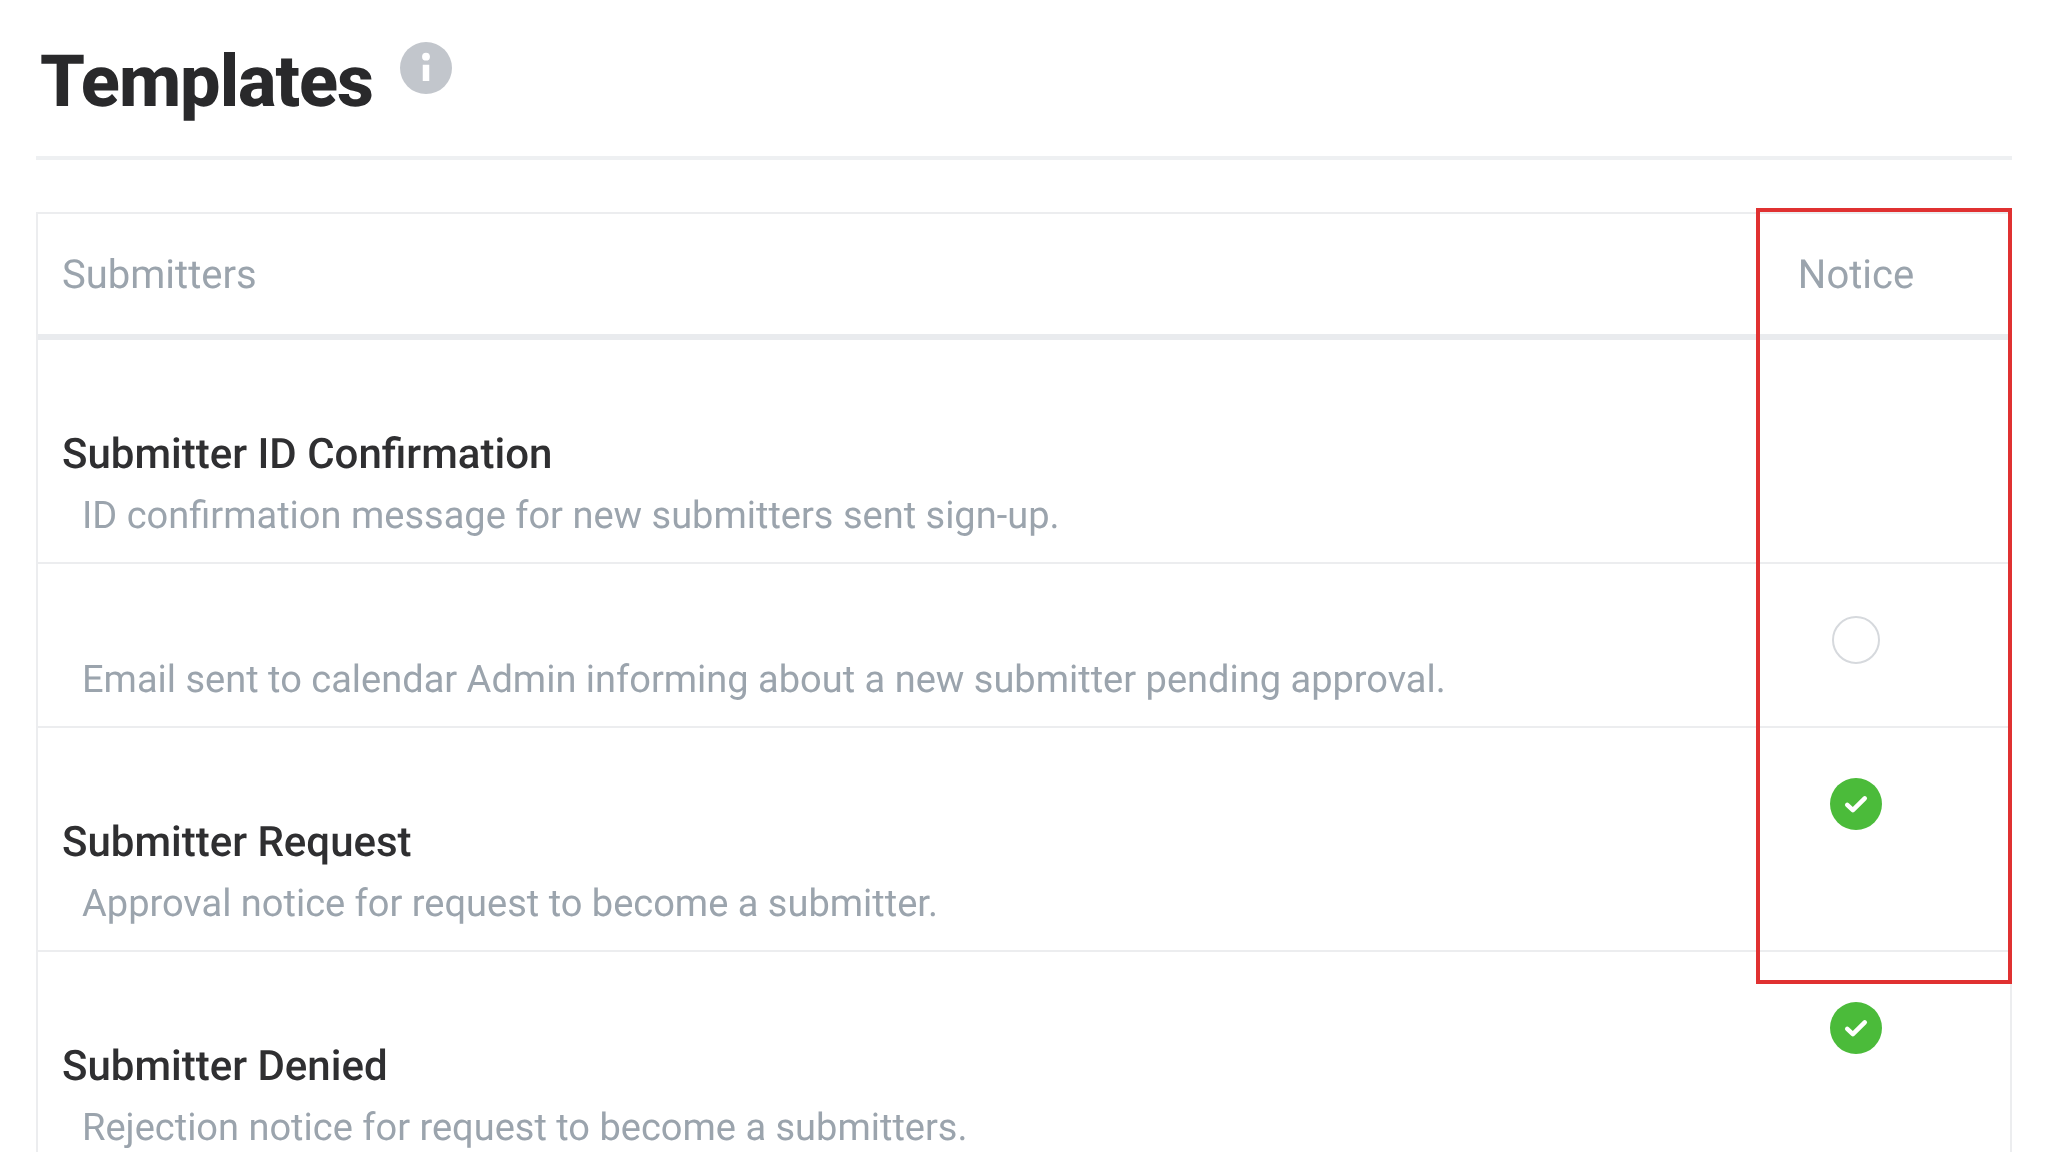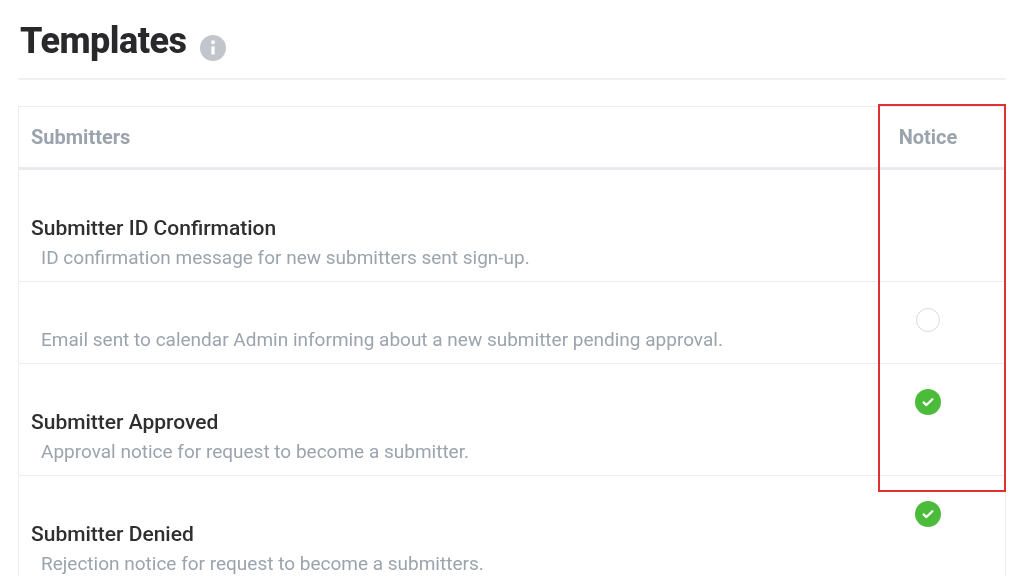--- a/index.html
+++ b/index.html
@@ -5,21 +5,21 @@
     * { margin: 0; padding: 0; box-sizing: border-box; }
     body {
       font-family: -apple-system, BlinkMacSystemFont, "Segoe UI", Roboto, "Helvetica Neue", Arial, sans-serif;
       background: #fff;
       padding: 20px 18px;
       font-size: 18px;
       color: #333;
     }
     .page-title-row {
       display: flex;
-      align-items: flex-end;
+      align-items: flex-start;
       gap: 12px;
       margin-bottom: 16px;
       padding-left: 2px;
     }
     .page-title {
       font-size: 36px;
       font-weight: 800;
       letter-spacing: -0.5px;
       color: #29292b;
     }
@@ -39,21 +39,21 @@
     }
     .tbl {
       border: 1px solid #ecedef;
       border-bottom: none;
     }
     .head {
       display: flex;
       align-items: center;
       padding: 18px 12px 18px 12px;
       color: #9ba4ad;
-      font-weight: 700;
+      font-weight: 400;
       font-size: 20px;
       border-bottom: 3px solid #e9ebee;
     }
     .head .col-main { flex: 1 1 auto; }
     .head .col-enabled {
       width: 130px;
       text-align: center;
     }
     .row {
       display: flex;
@@ -138,21 +138,21 @@
         <div class="row">
           <div class="col-main">
             <div class="desc">Email sent to calendar Admin informing about a new submitter pending approval.</div>
           </div>
           <div class="col-enabled">
             <span class="status-empty"></span>
           </div>
         </div>
         <div class="row">
           <div class="col-main">
-            <div class="title">Submitter Approved</div>
+            <div class="title">Submitter Request</div>
             <div class="desc">Approval notice for request to become a submitter.</div>
           </div>
           <div class="col-enabled">
             <span class="status-check">
               <svg width="14" height="14" viewBox="0 0 16 16">
                 <path d="M3 8.5 L6.2 11.5 L13 4.8" stroke="#fff" stroke-width="2.6" fill="none" stroke-linecap="round" stroke-linejoin="round"></path>
               </svg>
             </span>
           </div>
         </div>

